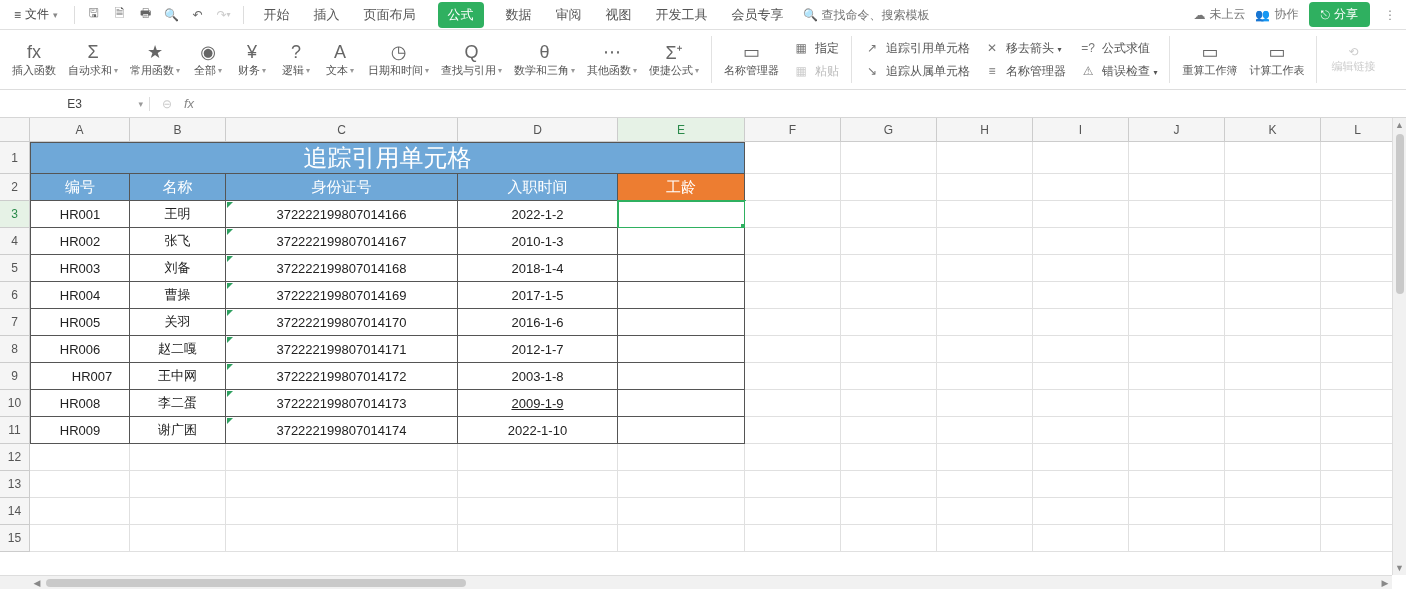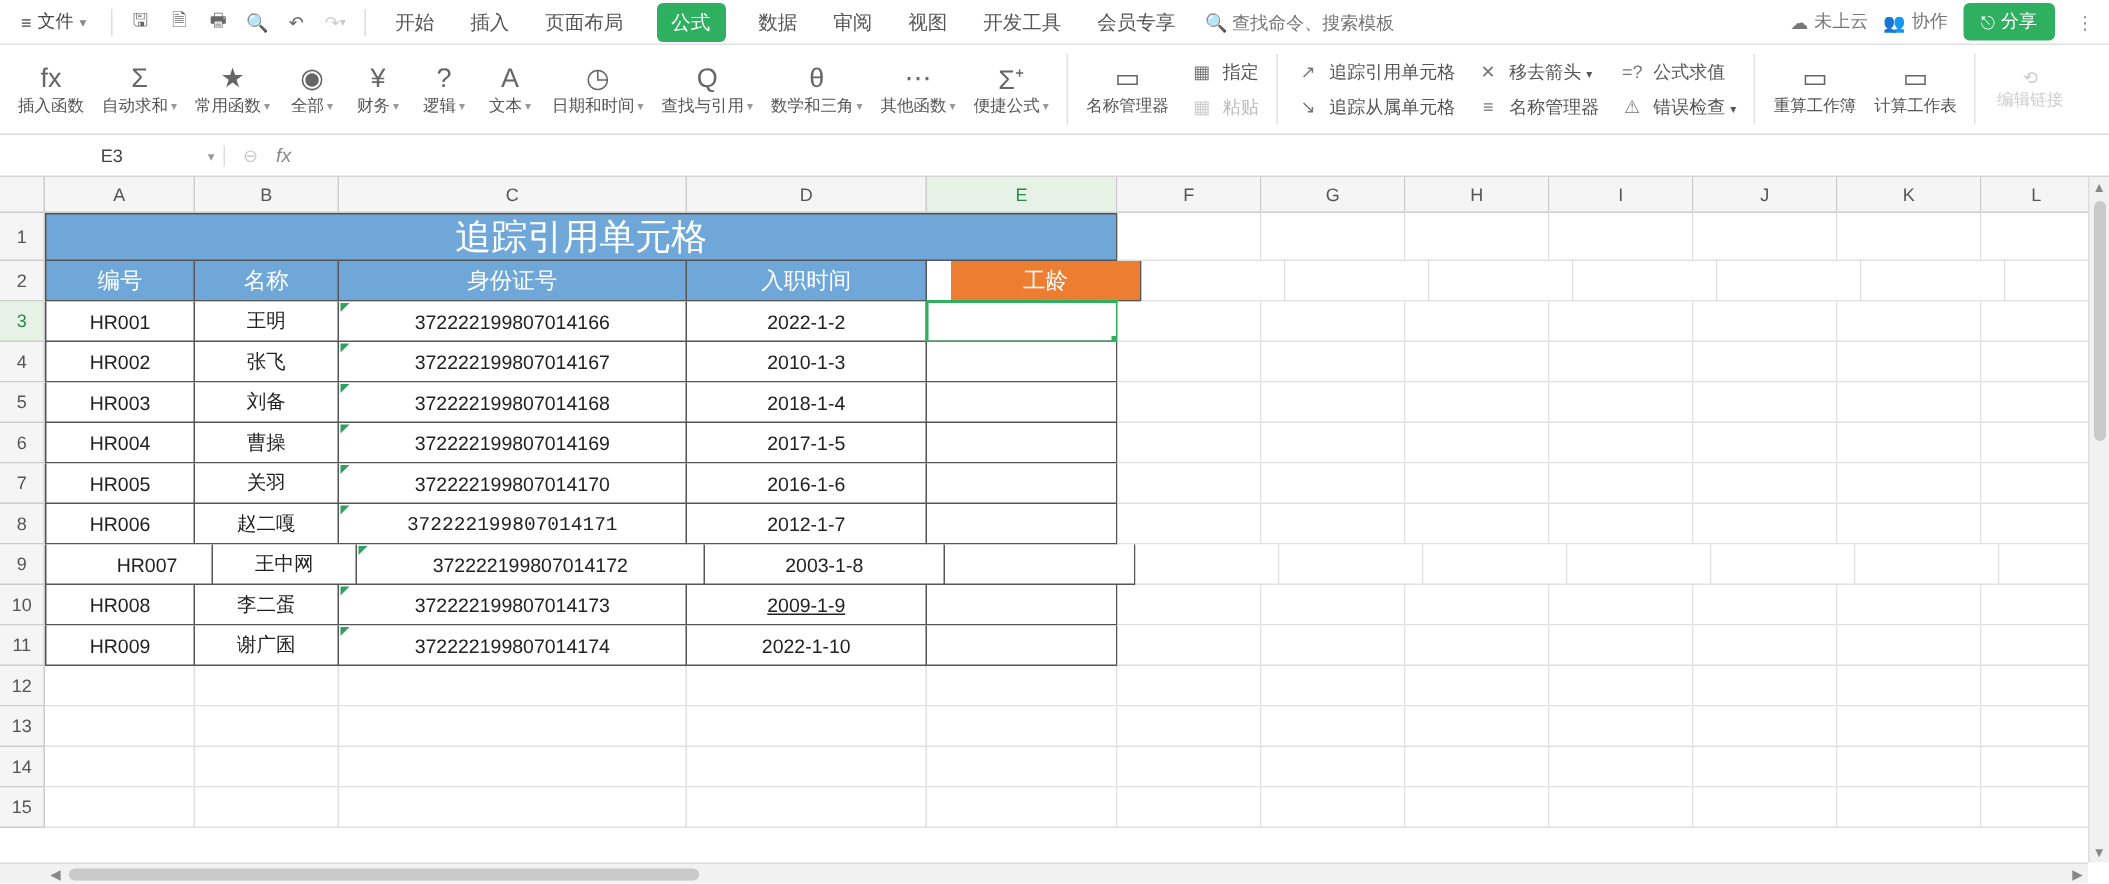--- a/index.html
+++ b/index.html
@@ -396,21 +396,21 @@
             <div class="cell " style="width: 96px; height: 32px;"></div>
             <div class="cell " style="width: 96px; height: 32px;"></div>
             <div class="cell " style="width: 96px; height: 32px;"></div>
             <div class="cell " style="width: 74px; height: 32px;"></div>
           </div>
           <div class="grid-row">
             <div class="cell hdr-blue bordered bordered-left" style="width: 100px; height: 27px;">编号</div>
             <div class="cell hdr-blue bordered" style="width: 96px; height: 27px;">名称</div>
             <div class="cell hdr-blue bordered" style="width: 232px; height: 27px;">身份证号</div>
             <div class="cell hdr-blue bordered" style="width: 160px; height: 27px;">入职时间</div>
-            <div class="cell hdr-orange bordered" style="width: 127px; height: 27px; margin-left: 16px;">工龄</div>
+            <div class="cell hdr-orange bordered" style="width: 127px; height: 27px;">工龄</div>
             <div class="cell " style="width: 96px; height: 27px;"></div>
             <div class="cell " style="width: 96px; height: 27px;"></div>
             <div class="cell " style="width: 96px; height: 27px;"></div>
             <div class="cell " style="width: 96px; height: 27px;"></div>
             <div class="cell " style="width: 96px; height: 27px;"></div>
             <div class="cell " style="width: 96px; height: 27px;"></div>
             <div class="cell " style="width: 74px; height: 27px;"></div>
           </div>
           <div class="grid-row">
             <div class="cell bordered bordered-left" style="width: 100px; height: 27px;">HR001</div>
@@ -478,33 +478,33 @@
             <div class="cell " style="width: 96px; height: 27px;"></div>
             <div class="cell " style="width: 96px; height: 27px;"></div>
             <div class="cell " style="width: 96px; height: 27px;"></div>
             <div class="cell " style="width: 96px; height: 27px;"></div>
             <div class="cell " style="width: 96px; height: 27px;"></div>
             <div class="cell " style="width: 74px; height: 27px;"></div>
           </div>
           <div class="grid-row">
             <div class="cell bordered bordered-left" style="width: 100px; height: 27px;">HR006</div>
             <div class="cell bordered" style="width: 96px; height: 27px;">赵二嘎</div>
-            <div class="cell bordered" style="width: 232px; height: 27px; font-family: Liberation Mono, monospace;"><span class="green-tri"></span>372222199807014171</div>
+            <div class="cell bordered" style="width: 232px; height: 27px;"><span class="green-tri"></span>372222199807014171</div>
             <div class="cell bordered" style="width: 160px; height: 27px;">2012-1-7</div>
             <div class="cell bordered" style="width: 127px; height: 27px;"></div>
             <div class="cell " style="width: 96px; height: 27px;"></div>
             <div class="cell " style="width: 96px; height: 27px;"></div>
             <div class="cell " style="width: 96px; height: 27px;"></div>
             <div class="cell " style="width: 96px; height: 27px;"></div>
             <div class="cell " style="width: 96px; height: 27px;"></div>
             <div class="cell " style="width: 96px; height: 27px;"></div>
             <div class="cell " style="width: 74px; height: 27px;"></div>
           </div>
           <div class="grid-row">
-            <div class="cell bordered bordered-left" style="width: 112px; height: 27px; padding-left: 24px;">HR007</div>
+            <div class="cell bordered bordered-left" style="width: 100px; height: 27px; padding-left: 24px;">HR007</div>
             <div class="cell bordered" style="width: 96px; height: 27px;">王中网</div>
             <div class="cell bordered" style="width: 232px; height: 27px;"><span class="green-tri"></span>372222199807014172</div>
             <div class="cell bordered" style="width: 160px; height: 27px;">2003-1-8</div>
             <div class="cell bordered" style="width: 127px; height: 27px;"></div>
             <div class="cell " style="width: 96px; height: 27px;"></div>
             <div class="cell " style="width: 96px; height: 27px;"></div>
             <div class="cell " style="width: 96px; height: 27px;"></div>
             <div class="cell " style="width: 96px; height: 27px;"></div>
             <div class="cell " style="width: 96px; height: 27px;"></div>
             <div class="cell " style="width: 96px; height: 27px;"></div>

